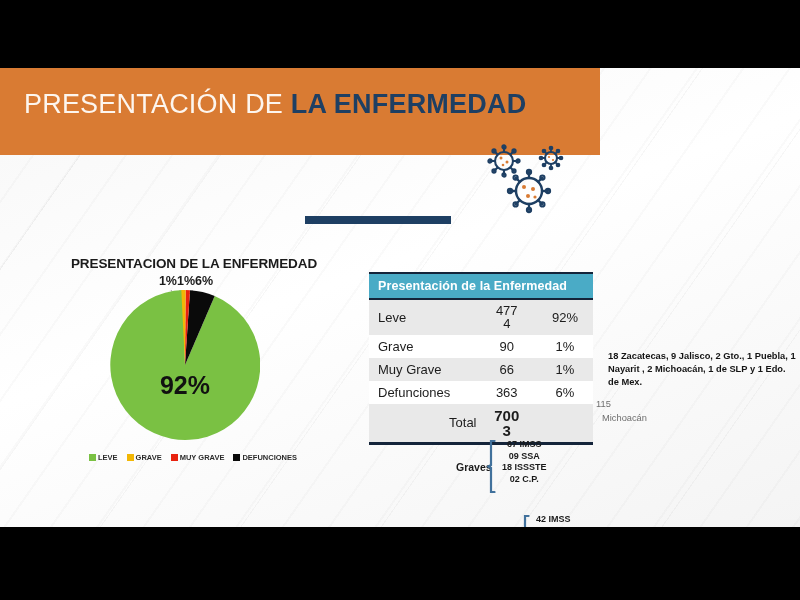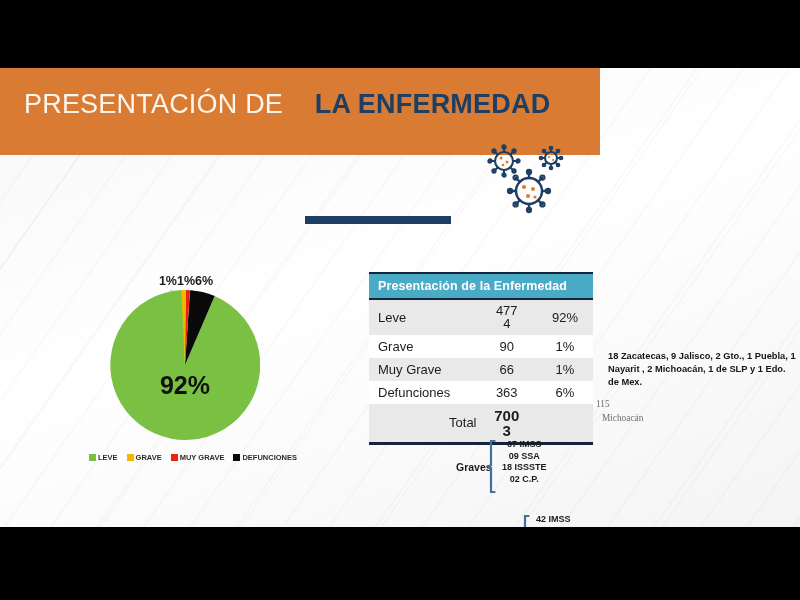--- a/index.html
+++ b/index.html
@@ -31,21 +31,21 @@
   
   #headerband {
     position:absolute; left:0; top:0; width:600px; height:87px;
     background:#d97b33; overflow:hidden;
   }
   #headertitle {
     position:absolute; left:24px; top:21px;
     font-size:27px; letter-spacing:.2px; white-space:nowrap;
   }
   #headertitle .light { color:#fdf6ef; font-weight:400; }
-  #headertitle .bold  { color:#1e3f63; font-weight:700;margin-left:24px; }
+  #headertitle .bold  { color:#1e3f63; font-weight:700; }
   #virusicons { position:absolute; left:482px; top:76px; width:92px; height:72px; }
   #accentbar {
     position:absolute; left:305px; top:148px; width:146px; height:8px;
     background:#1e3f63;
   }
 
   
   #pietitle {
     position:absolute; left:68px; top:188px; width:252px;
     font-size:13.5px; font-weight:700; color:#1b1b1b; text-align:center;
@@ -108,21 +108,21 @@
   #grp-muygraves .items { left:96px; top:0px; }
   #grp-muygraves .brk { left:81px; top:1px; height:42px; }
 
   
   #note-states {
     position:absolute; left:594px; top:282px; width:204px;
     font-size:9.3px; font-weight:700; color:#141414; line-height:1.42;padding-left:14px;
   }
   #note-foraneos {
     position:absolute; left:596px; top:330px; width:150px;
-    font-size:9.3px; color:#6e6e6e; line-height:1.5;font-family:Liberation Serif, serif;
+    font-size:9.3px; color:#6e6e6e; line-height:1.5;
   }
   #note-foraneos .ln2 { padding-left:6px; }
 </style>
 </head>
 <body>
 
 <div id="stage">
 
   <div class="letterbox top"></div>
   <div class="letterbox bottom"></div>
@@ -209,20 +209,21 @@
           <circle cx="0" cy="19" r="2.1"></circle>
             <circle cx="-13.4" cy="13.4" r="2.1"></circle>
           <circle cx="-19" cy="0" r="2.1"></circle>
             <circle cx="-13.4" cy="-13.4" r="2.1"></circle>
         </g>
       </svg>
     </div>
 
     <div id="accentbar"></div>
 
+    <div id="pietitle">PRESENTACION DE LA ENFERMEDAD</div>
 
     <div id="pielabels">
       <span>1%</span><span>1%</span><span>6%</span>
     </div>
 
     <div id="piewrap">
       <svg viewBox="0 0 150 150" width="150" height="150">
 
         <g stroke="#9a9a9a" stroke-width="0.9" fill="none">
           <path d="M66,8 L56,-8"></path>

